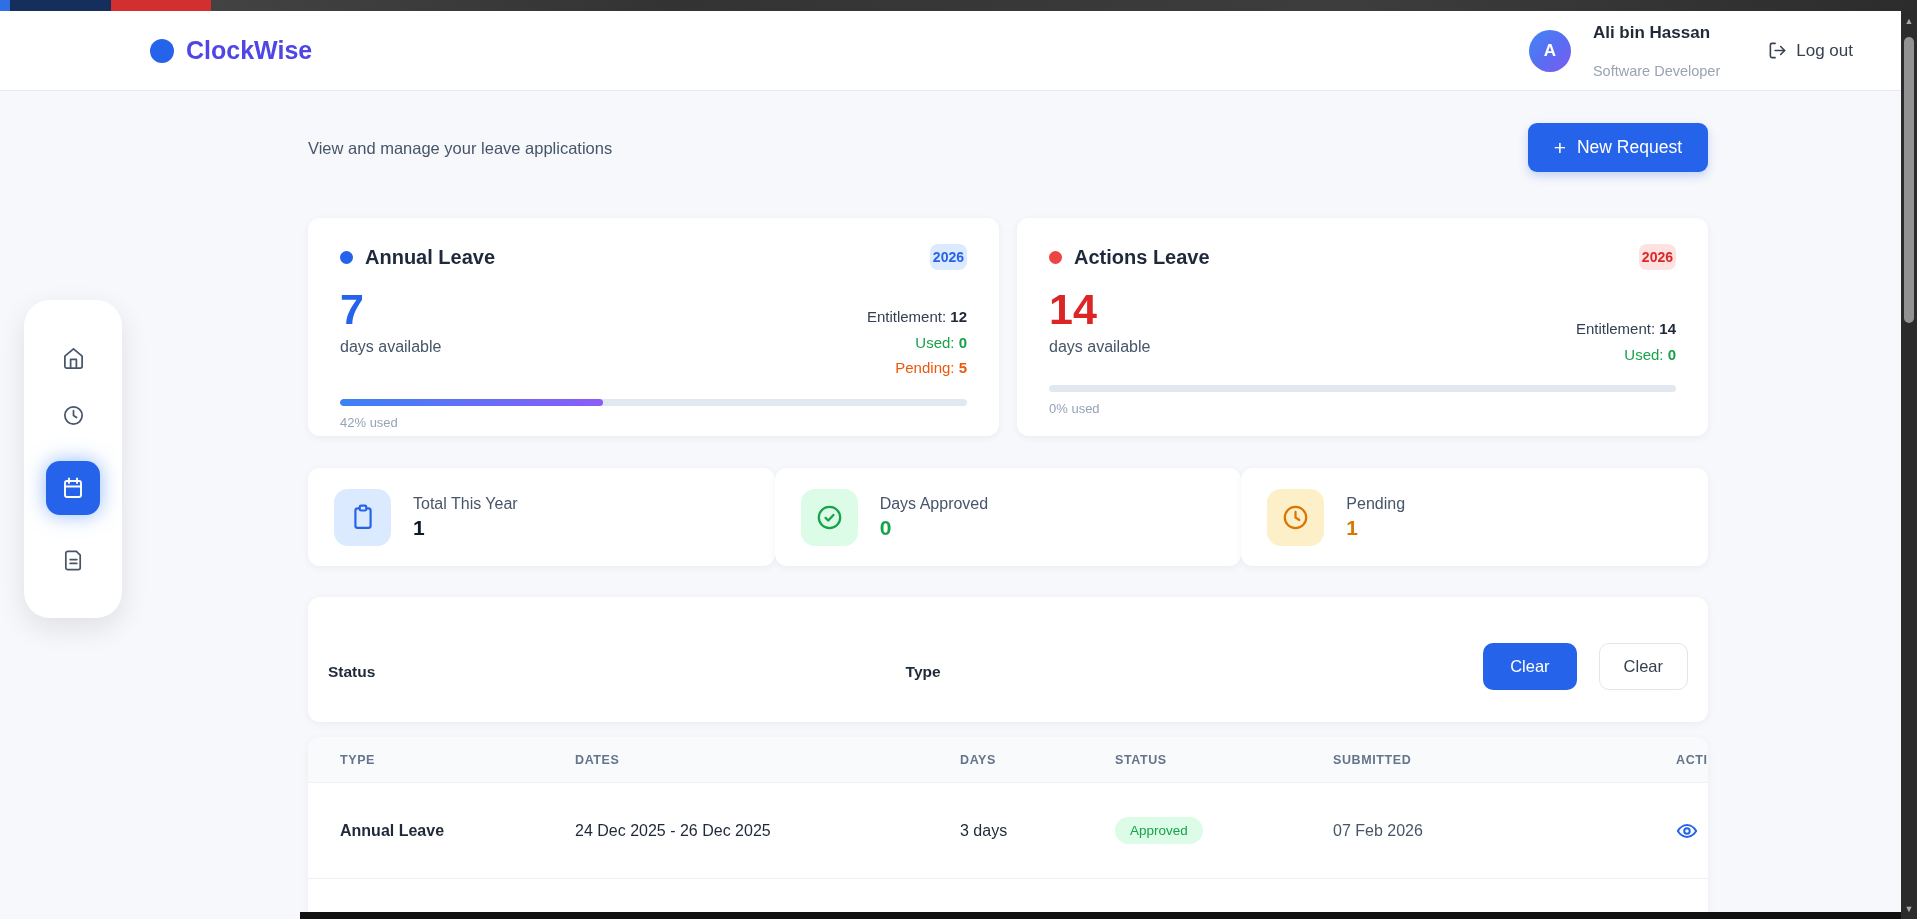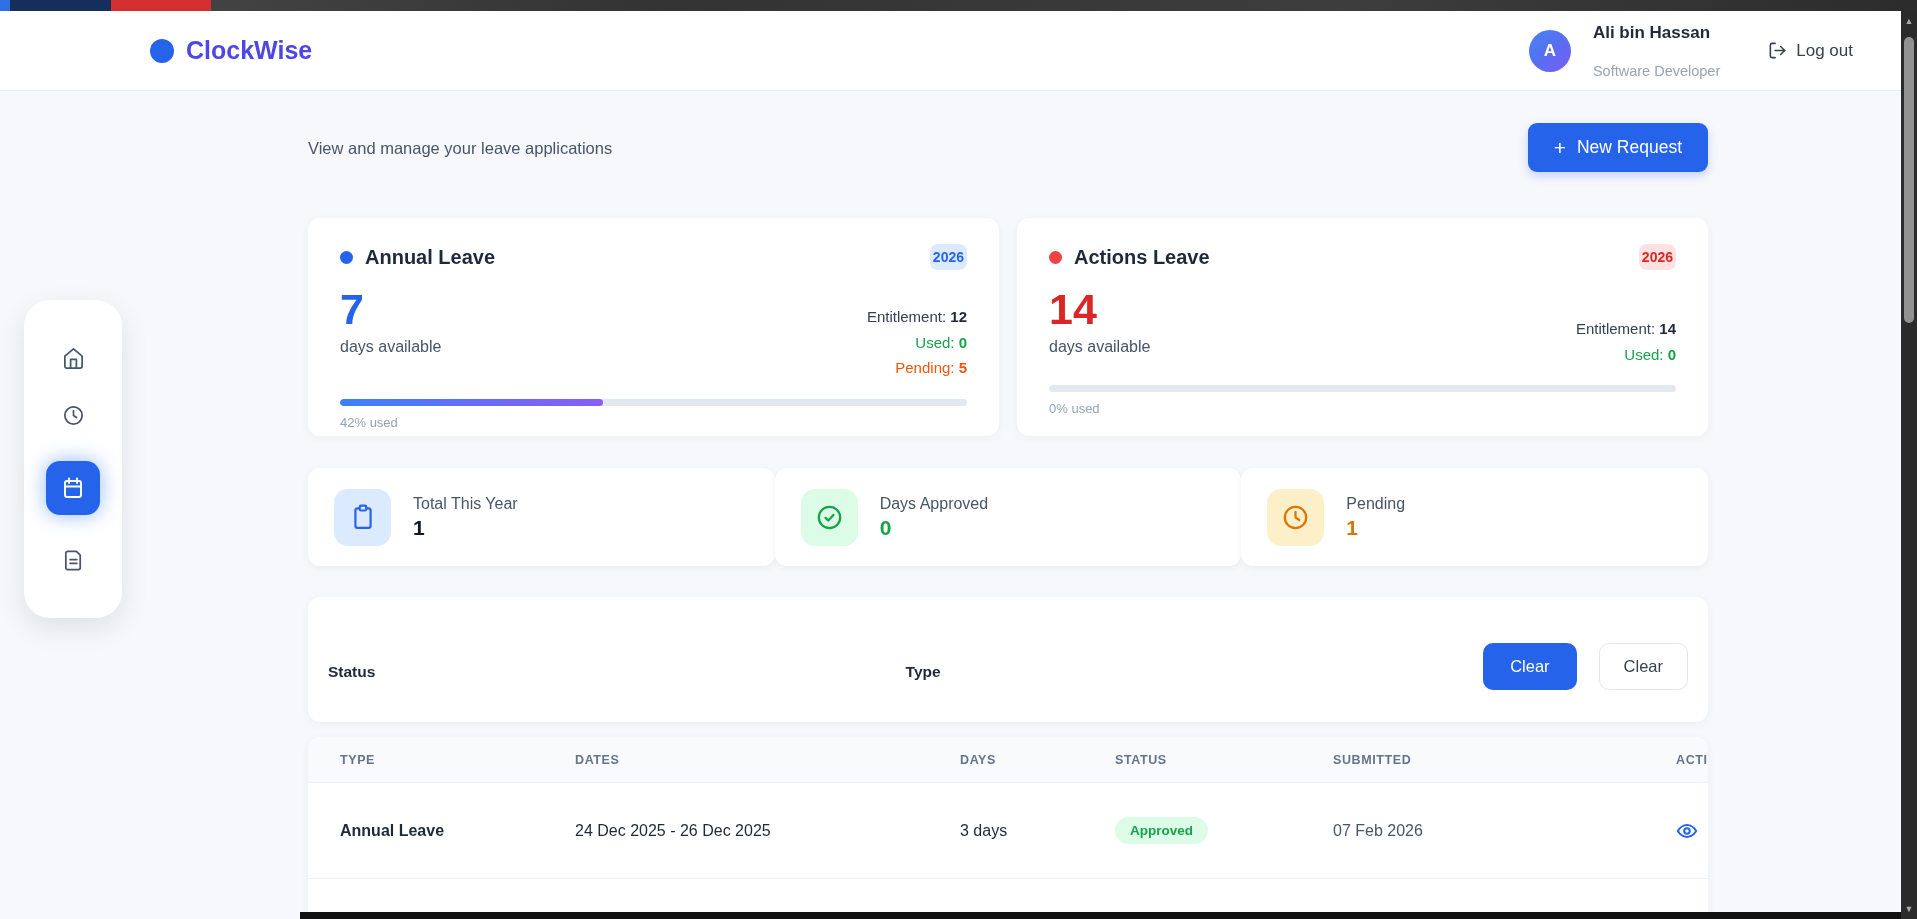--- a/index.html
+++ b/index.html
@@ -88,21 +88,21 @@
   
   .table-card { margin-top:15px; background:#fff; border-radius:12px; box-shadow:0 2px 8px rgba(15,23,42,.05); overflow:hidden; }
   .t-head, .t-row { display:grid; grid-template-columns:235px 385px 155px 218px 343px 1fr; align-items:center; padding:0 32px; }
   .t-head { background:#f8fafc; height:45px; }
   .t-head .th { font-size:12.5px; font-weight:bold; color:#64748b; text-transform:uppercase; letter-spacing:.6px; }
   .th-actions { text-align:right; padding-right:4px; }
   .t-row { height:96px; border-top:1px solid #eef2f6; }
   .td-type { font-size:16px; font-weight:bold; color:#1f2937; }
   .td-dates, .td-days { font-size:16px; color:#1f2937; }
   .td-submitted { font-size:16px; color:#475569; }
-  .pill { display:inline-block; font-size:13.5px; font-weight:bold; padding:6px 15px; border-radius:999px; }
+  .pill { display:inline-block; font-size:13.5px; font-weight:normal; padding:6px 15px; border-radius:999px; }
   .pill-approved { background:#dcfce7; color:#16a34a; }
   .td-actions { display:flex; justify-content:flex-end; align-items:center; gap:18px; padding-right:4px; }
   .action-icon { cursor:pointer; display:flex; }
 </style>
 </head>
 <body>
 
 <div class="screen">
 
   <div class="top-strip">

